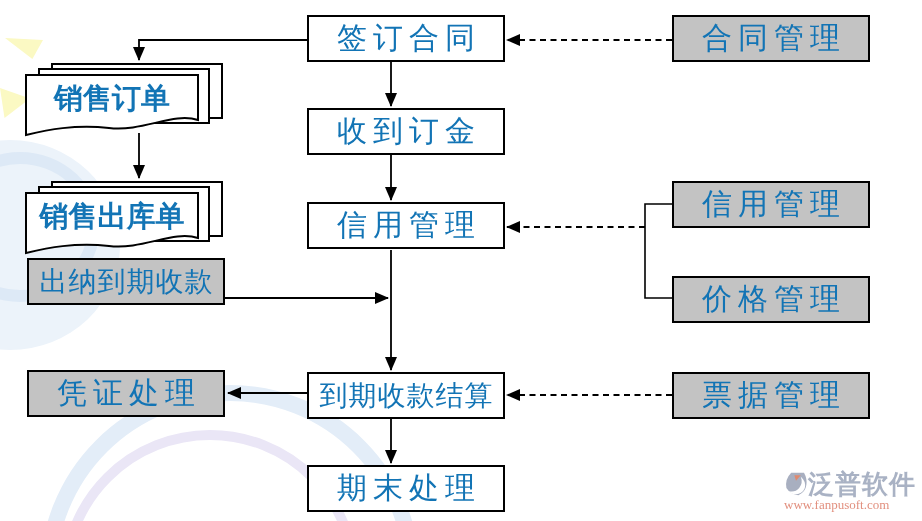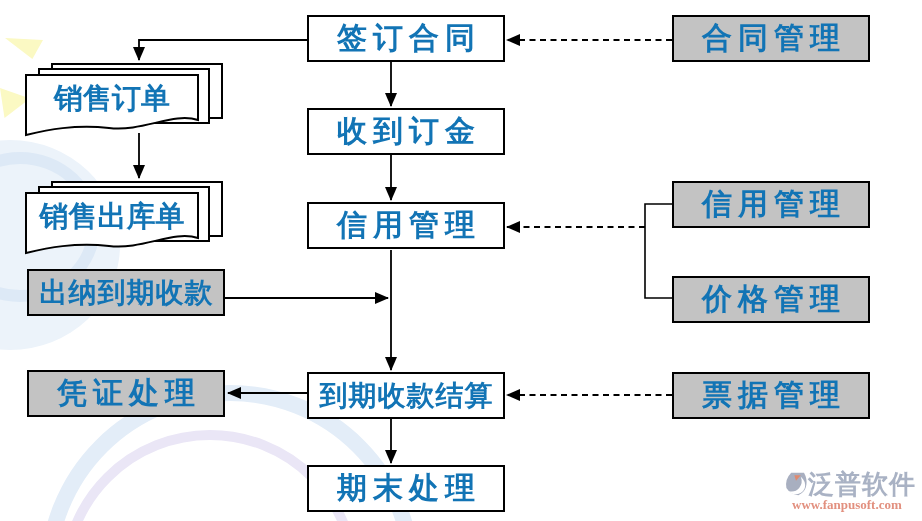--- a/index.html
+++ b/index.html
@@ -5,31 +5,31 @@
   html,body{margin:0;padding:0;background:#fff;}
   *{box-sizing:border-box;}
   .canvas{position:relative;width:922px;height:521px;background:#fff;overflow:hidden;
           font-family:"Liberation Serif","DejaVu Serif",serif;}
   .deco{position:absolute;z-index:0;}
   .edges{position:absolute;left:0;top:0;z-index:1;}
   .box{position:absolute;z-index:2;width:198px;height:47px;border:2px solid #000;
        display:flex;align-items:center;justify-content:center;}
   .white{background:#ffffff;}
   .gray{background:#c3c3c3;text-align:center;}
-  .lbl{color:#1274b5;font-weight:bold;font-size:30px;letter-spacing:6px;text-indent:6px;white-space:nowrap;}
+  .lbl{color:#1274b5;font-weight:normal;font-size:30px;letter-spacing:6px;text-indent:6px;white-space:nowrap;}
   .lbl.tight{font-size:28px;letter-spacing:1px;text-indent:1px;}
   .docstack{position:absolute;z-index:2;width:200px;height:80px;}
   .page{position:absolute;width:172px;height:56px;background:#fff;border:2px solid #000;}
   .frontdoc{position:absolute;left:0;top:13px;}
   .doclbl{position:absolute;left:4px;top:18px;width:166px;text-align:center;
           color:#1274b5;font-weight:bold;font-size:29px;white-space:nowrap;}
   .logo{position:absolute;left:784px;top:468px;z-index:3;width:132px;}
   .logo-row{display:flex;align-items:flex-end;}
   .brand{color:#a9b2c4;font-weight:bold;font-size:26px;line-height:30px;letter-spacing:1px;white-space:nowrap;}
-  .siteurl{color:#e2907f;font-weight:bold;font-size:13px;line-height:14px;margin-top:-2px;margin-left:8px;white-space:nowrap;}
+  .siteurl{color:#e2907f;font-weight:normal;font-size:13px;line-height:14px;margin-top:-2px;margin-left:0;white-space:nowrap;}
   .ywedge{background:#fbf9c3;}
   .blob{border-radius:50%;}
 </style>
 </head>
 <body>
 
 <div class="canvas">
 
   <div class="deco ywedge" style="left:5px;top:38px;width:38px;height:21px;clip-path:polygon(0% 0%,100% 10%,72% 100%);"></div>
   <div class="deco ywedge" style="left:0px;top:88px;width:30px;height:30px;clip-path:polygon(0% 0%,100% 35%,15% 100%);"></div>
@@ -86,21 +86,21 @@
   <div class="box gray" style="left:672px;top:181px">
     <span class="lbl">信用管理</span>
   </div>
   <div class="box gray" style="left:672px;top:276px">
     <span class="lbl">价格管理</span>
   </div>
   <div class="box gray" style="left:672px;top:372px">
     <span class="lbl">票据管理</span>
   </div>
 
-  <div class="box gray" style="left:27px;top:269px">
+  <div class="box gray" style="left:27px;top:258px">
     <span class="lbl tight">出纳到期收款</span>
   </div>
   <div class="box gray" style="left:27px;top:370px">
     <span class="lbl">凭证处理</span>
   </div>
 
   <div class="docstack" style="left:25px;top:61px">
     <div class="page" style="left:26px;top:2px"></div>
     <div class="page" style="left:13px;top:7px"></div>
     <svg class="frontdoc" width="174" height="64" viewBox="0 0 174 64">

